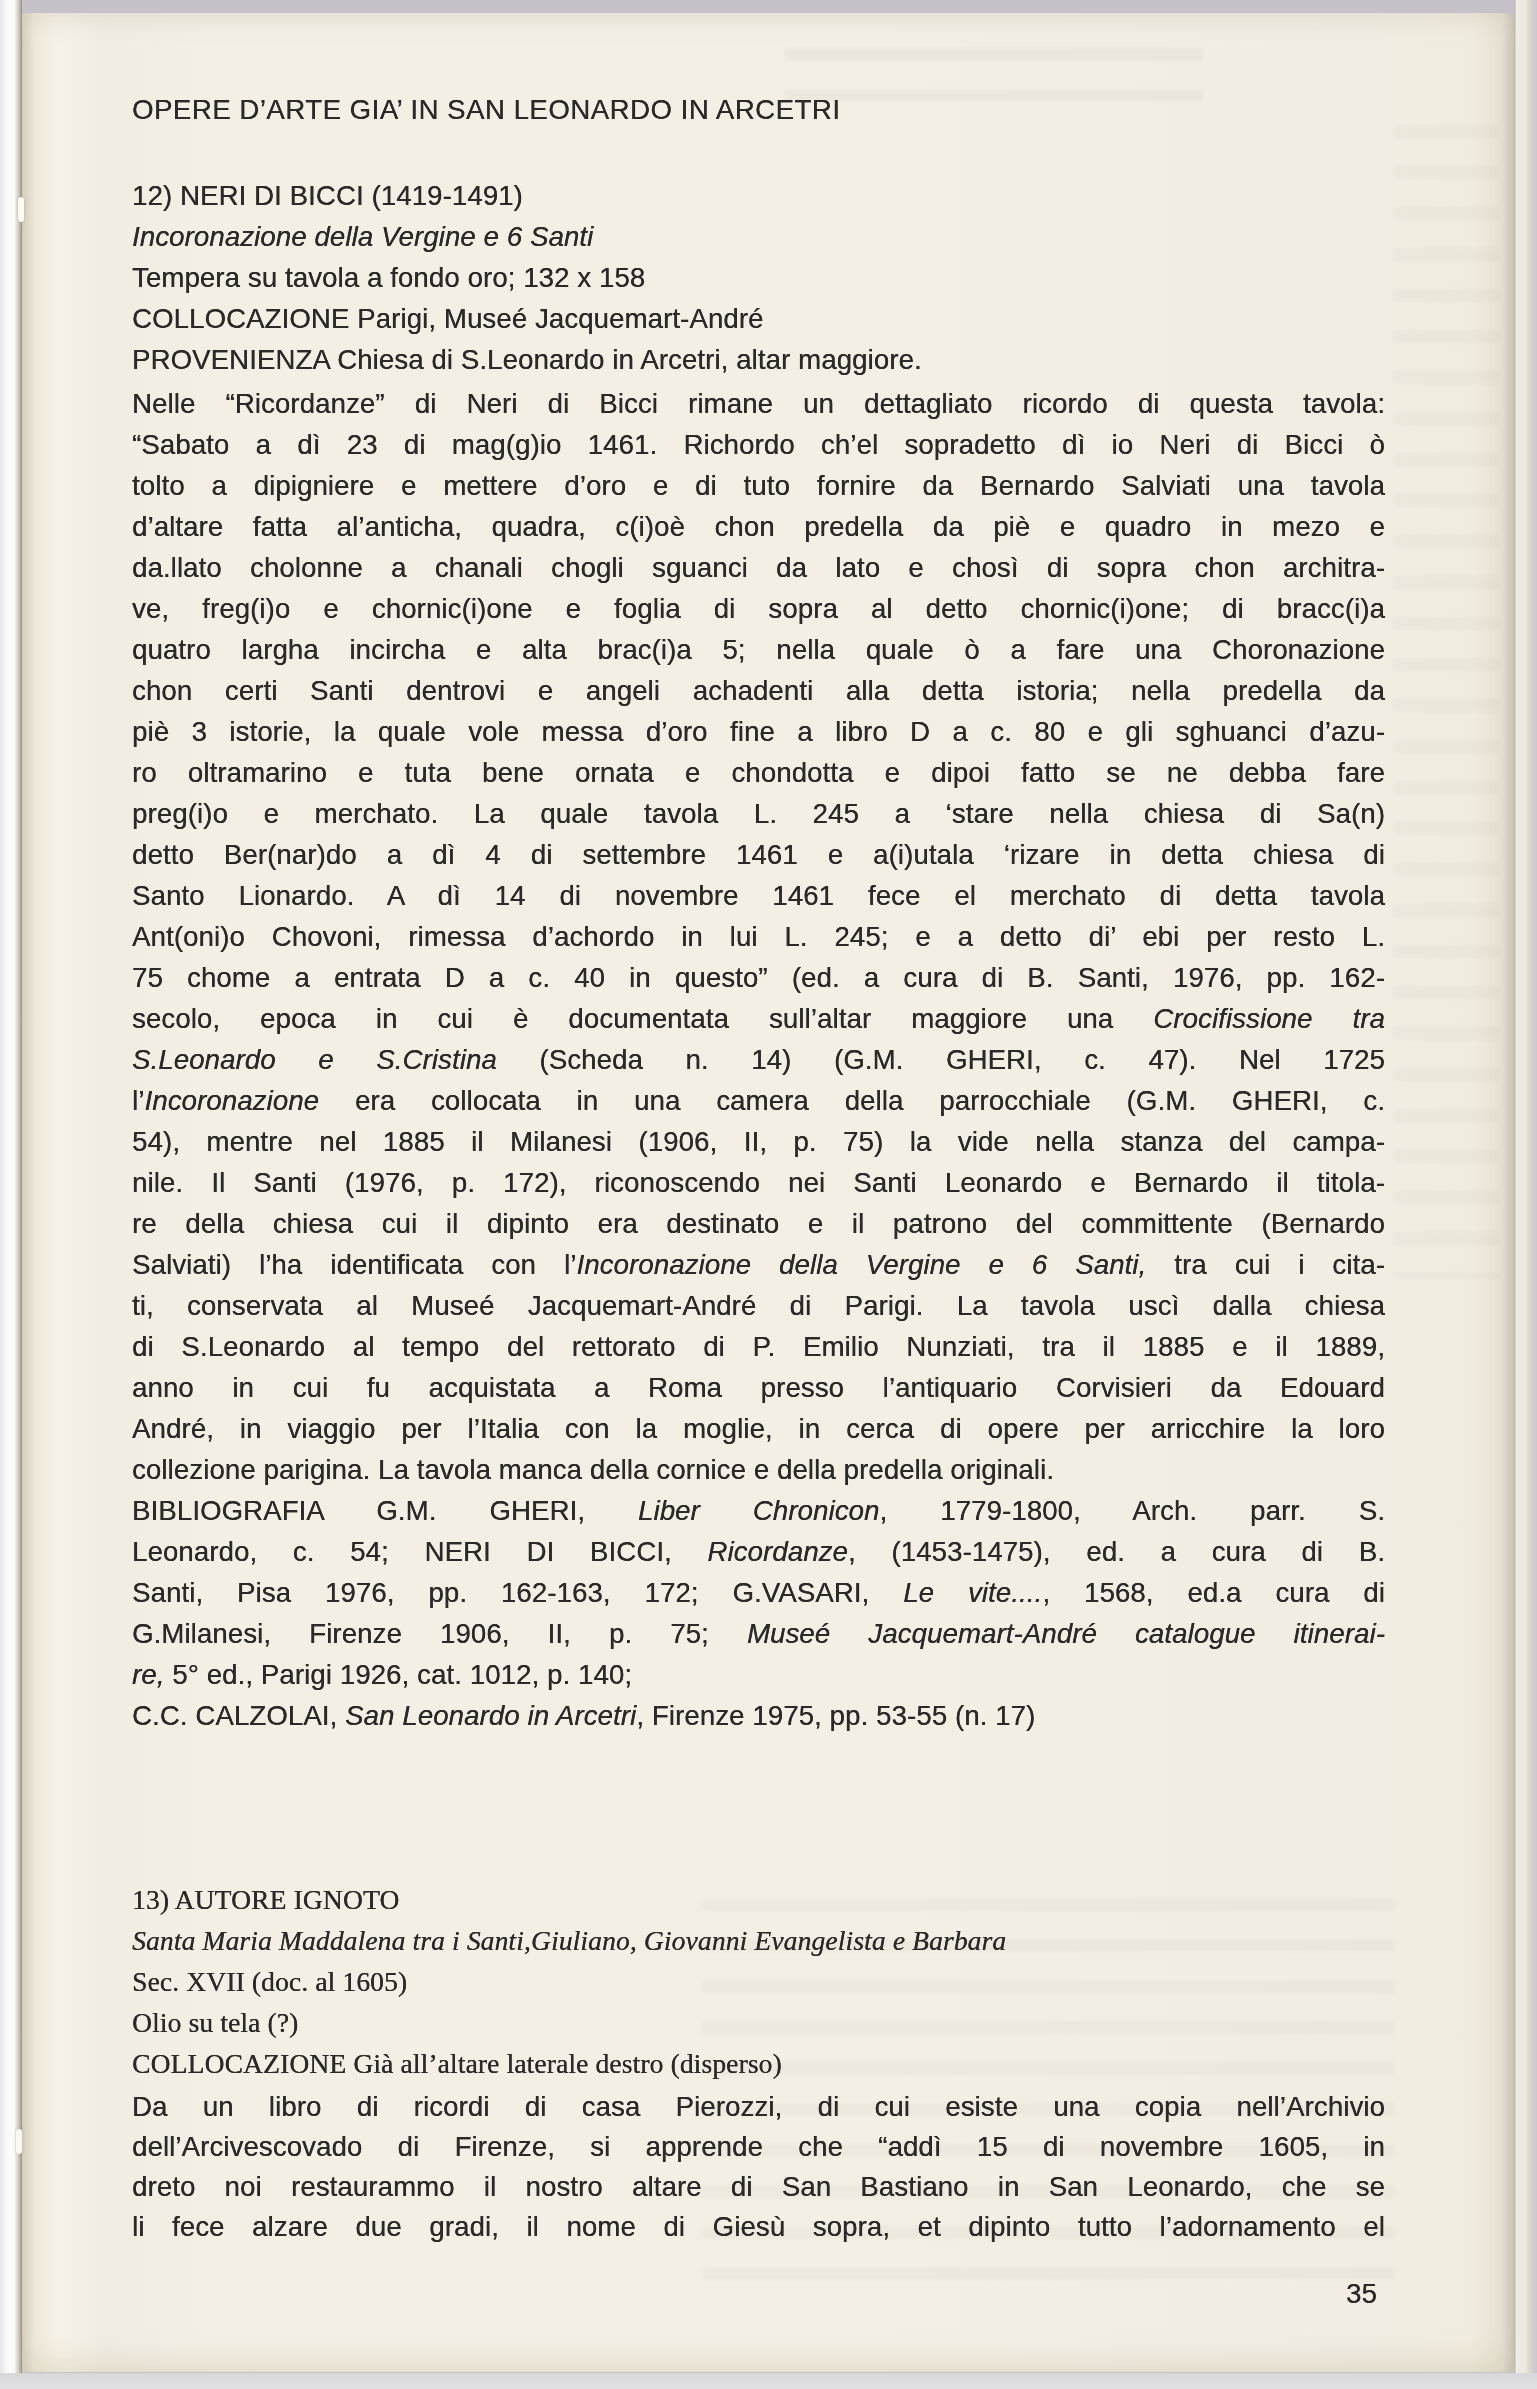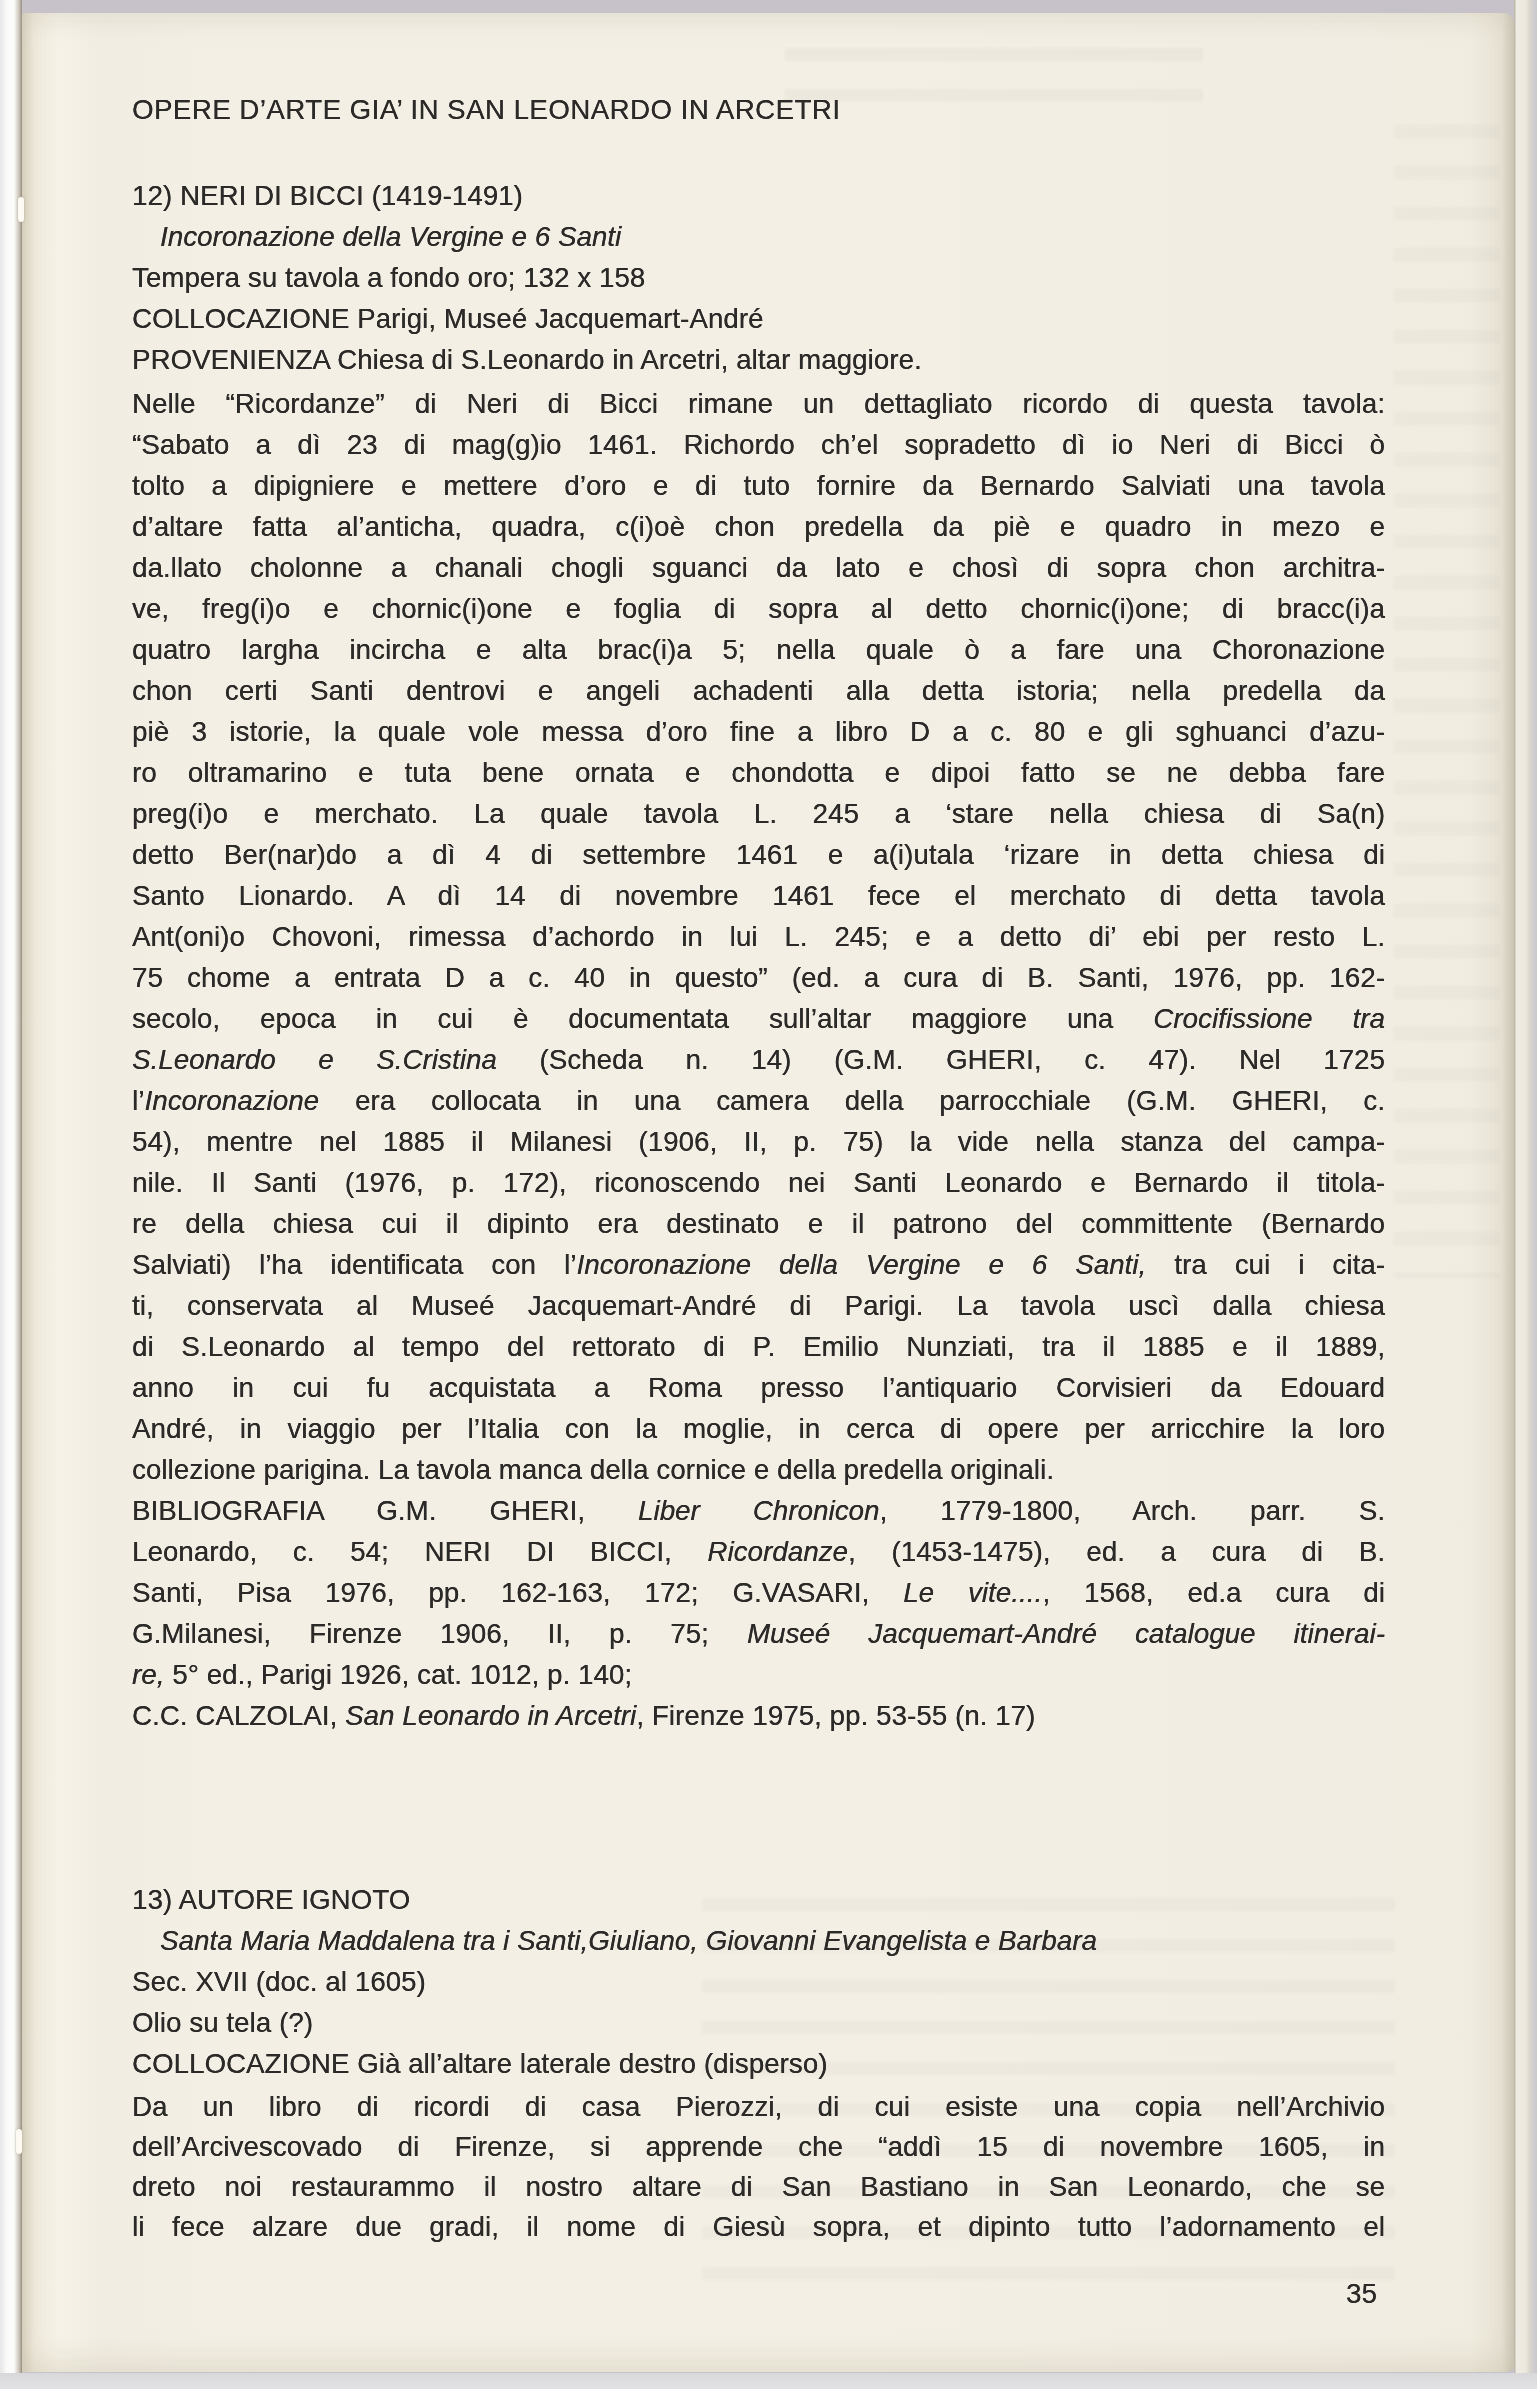--- a/index.html
+++ b/index.html
@@ -29,24 +29,24 @@
     background:repeating-linear-gradient(180deg,rgba(108,102,96,.09) 0 12.5px,rgba(108,102,96,0) 12.5px 41px);}
   .ghost.g-top{left:785px;top:48px;width:418px;height:53px;}
   .ghost.g-right{left:1394px;top:125px;width:105px;height:1153px;opacity:.4;}
   .ghost.g-bottom{left:702px;top:1898px;width:693px;height:393px;opacity:.45;}
   
   .block{position:absolute;left:132px;width:1253px;font-size:27.6px;color:#2c2a28;
     letter-spacing:0.1px;text-shadow:0.2px 0 0 currentColor;}
   #heading{top:90px;line-height:40px;letter-spacing:0.5px;}
   #e12-head{top:175px;line-height:41px;}
   #e12-body{top:383px;line-height:41px;}
-  #e13-head{top:1879px;line-height:41px;}
+  #e13-head{top:1879px;line-height:41px;font-family:Liberation Serif, serif;}
   #e13-body{top:2087px;line-height:40px;}
   #page-number{top:2273px;line-height:41px;text-align:right;padding-right:8.4px;width:1245px;}
-  .it{font-style:italic;margin-left:28px;}
+  .it{font-style:italic;}
   .tline{text-align:justify;text-align-last:justify;}
   .tline.nj{text-align:left;text-align-last:auto;}
   .tline i{}
 </style>
 </head>
 <body>
 
 <div class="left-underlay"></div>
 <div class="page"></div>
 <div class="right-underlay"></div>

